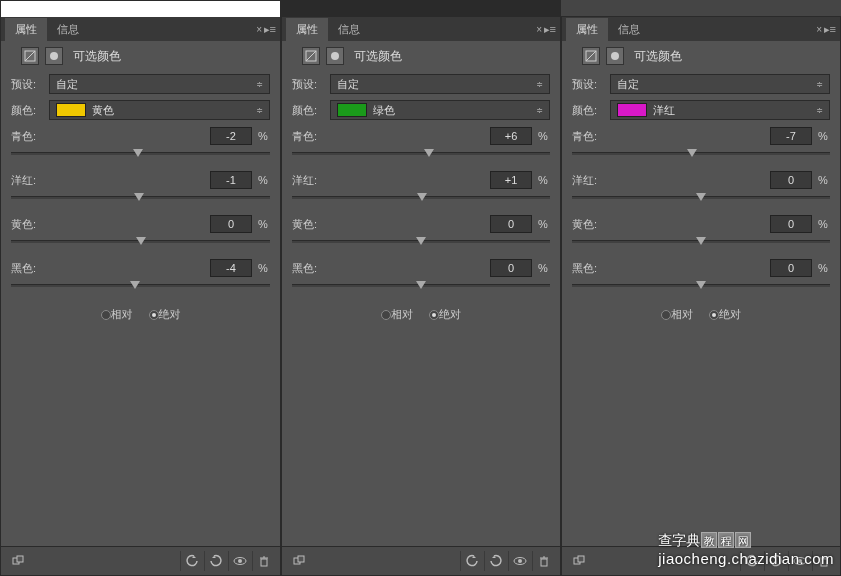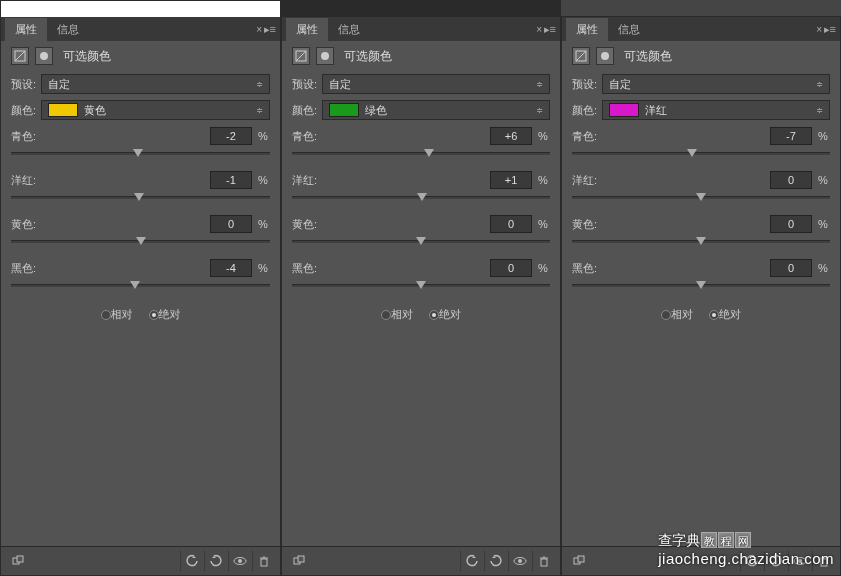--- a/index.html
+++ b/index.html
@@ -4,25 +4,25 @@
 <style>
 * { margin: 0; padding: 0; box-sizing: border-box; font-family: "Microsoft YaHei", sans-serif; }
 body { background: #454545; display: flex; }
 .panel { background: #535353; border: 1px solid #2a2a2a; display: flex; flex-direction: column; position: relative; justify-content: center; }
 .white-bar { background: #fff; height: 16px; width: 100%; }
 .tabs { display: flex; align-items: center; background: #383838; height: 24px; padding-left: 4px; position: relative; }
 .tab { padding: 4px 10px; font-size: 11px; color: #bbb; cursor: pointer; }
 .tab.active { background: #535353; color: #ddd; }
 .tab-close { position: absolute; right: 18px; font-size: 10px; color: #aaa; cursor: pointer; }
 .tab-menu { position: absolute; right: 4px; font-size: 11px; color: #aaa; cursor: pointer; }
-.header-row { display: flex; align-items: center; padding: 6px 10px; gap: 6px; }
+.header-row { display: flex; align-items: center; padding: 6px 20px; gap: 6px; }
 .icon-box { width: 18px; height: 18px; background: #6a6a6a; border: 1px solid #333; display: flex; align-items: center; justify-content: center; }
 .icon-box svg { width: 12px; height: 12px; }
 .header-label { font-size: 12px; color: #ddd; margin-left: 4px; }
-.row { display: flex; align-items: center; padding: 3px 10px; gap: 0; }
+.row { display: flex; align-items: center; padding: 3px 10px; gap: 8px; }
 .row-label { font-size: 11px; color: #ccc; width: 30px; }
 .select { flex: 1; background: #454545; border: 1px solid #2a2a2a; color: #ddd; font-size: 11px; padding: 2px 6px; height: 20px; display: flex; align-items: center; justify-content: space-between; cursor: pointer; }
 .select-arrow { font-size: 8px; color: #aaa; }
 .swatch { width: 30px; height: 14px; border: 1px solid #222; margin-right: 6px; }
 .slider-group { padding: 4px 10px 0; }
 .slider-row { display: flex; align-items: center; justify-content: space-between; font-size: 11px; color: #ccc; margin-bottom: 2px; }
 .slider-input { width: 42px; background: #3a3a3a; border: 1px solid #222; color: #ddd; font-size: 11px; text-align: center; padding: 1px 2px; height: 18px; }
 .slider-pct { width: 14px; text-align: center; }
 .slider-track { position: relative; height: 14px; margin: 2px 0 6px; }
 .track { position: absolute; top: 5px; left: 0; right: 0; height: 3px; background: #404040; border-top: 1px solid #2a2a2a; }

